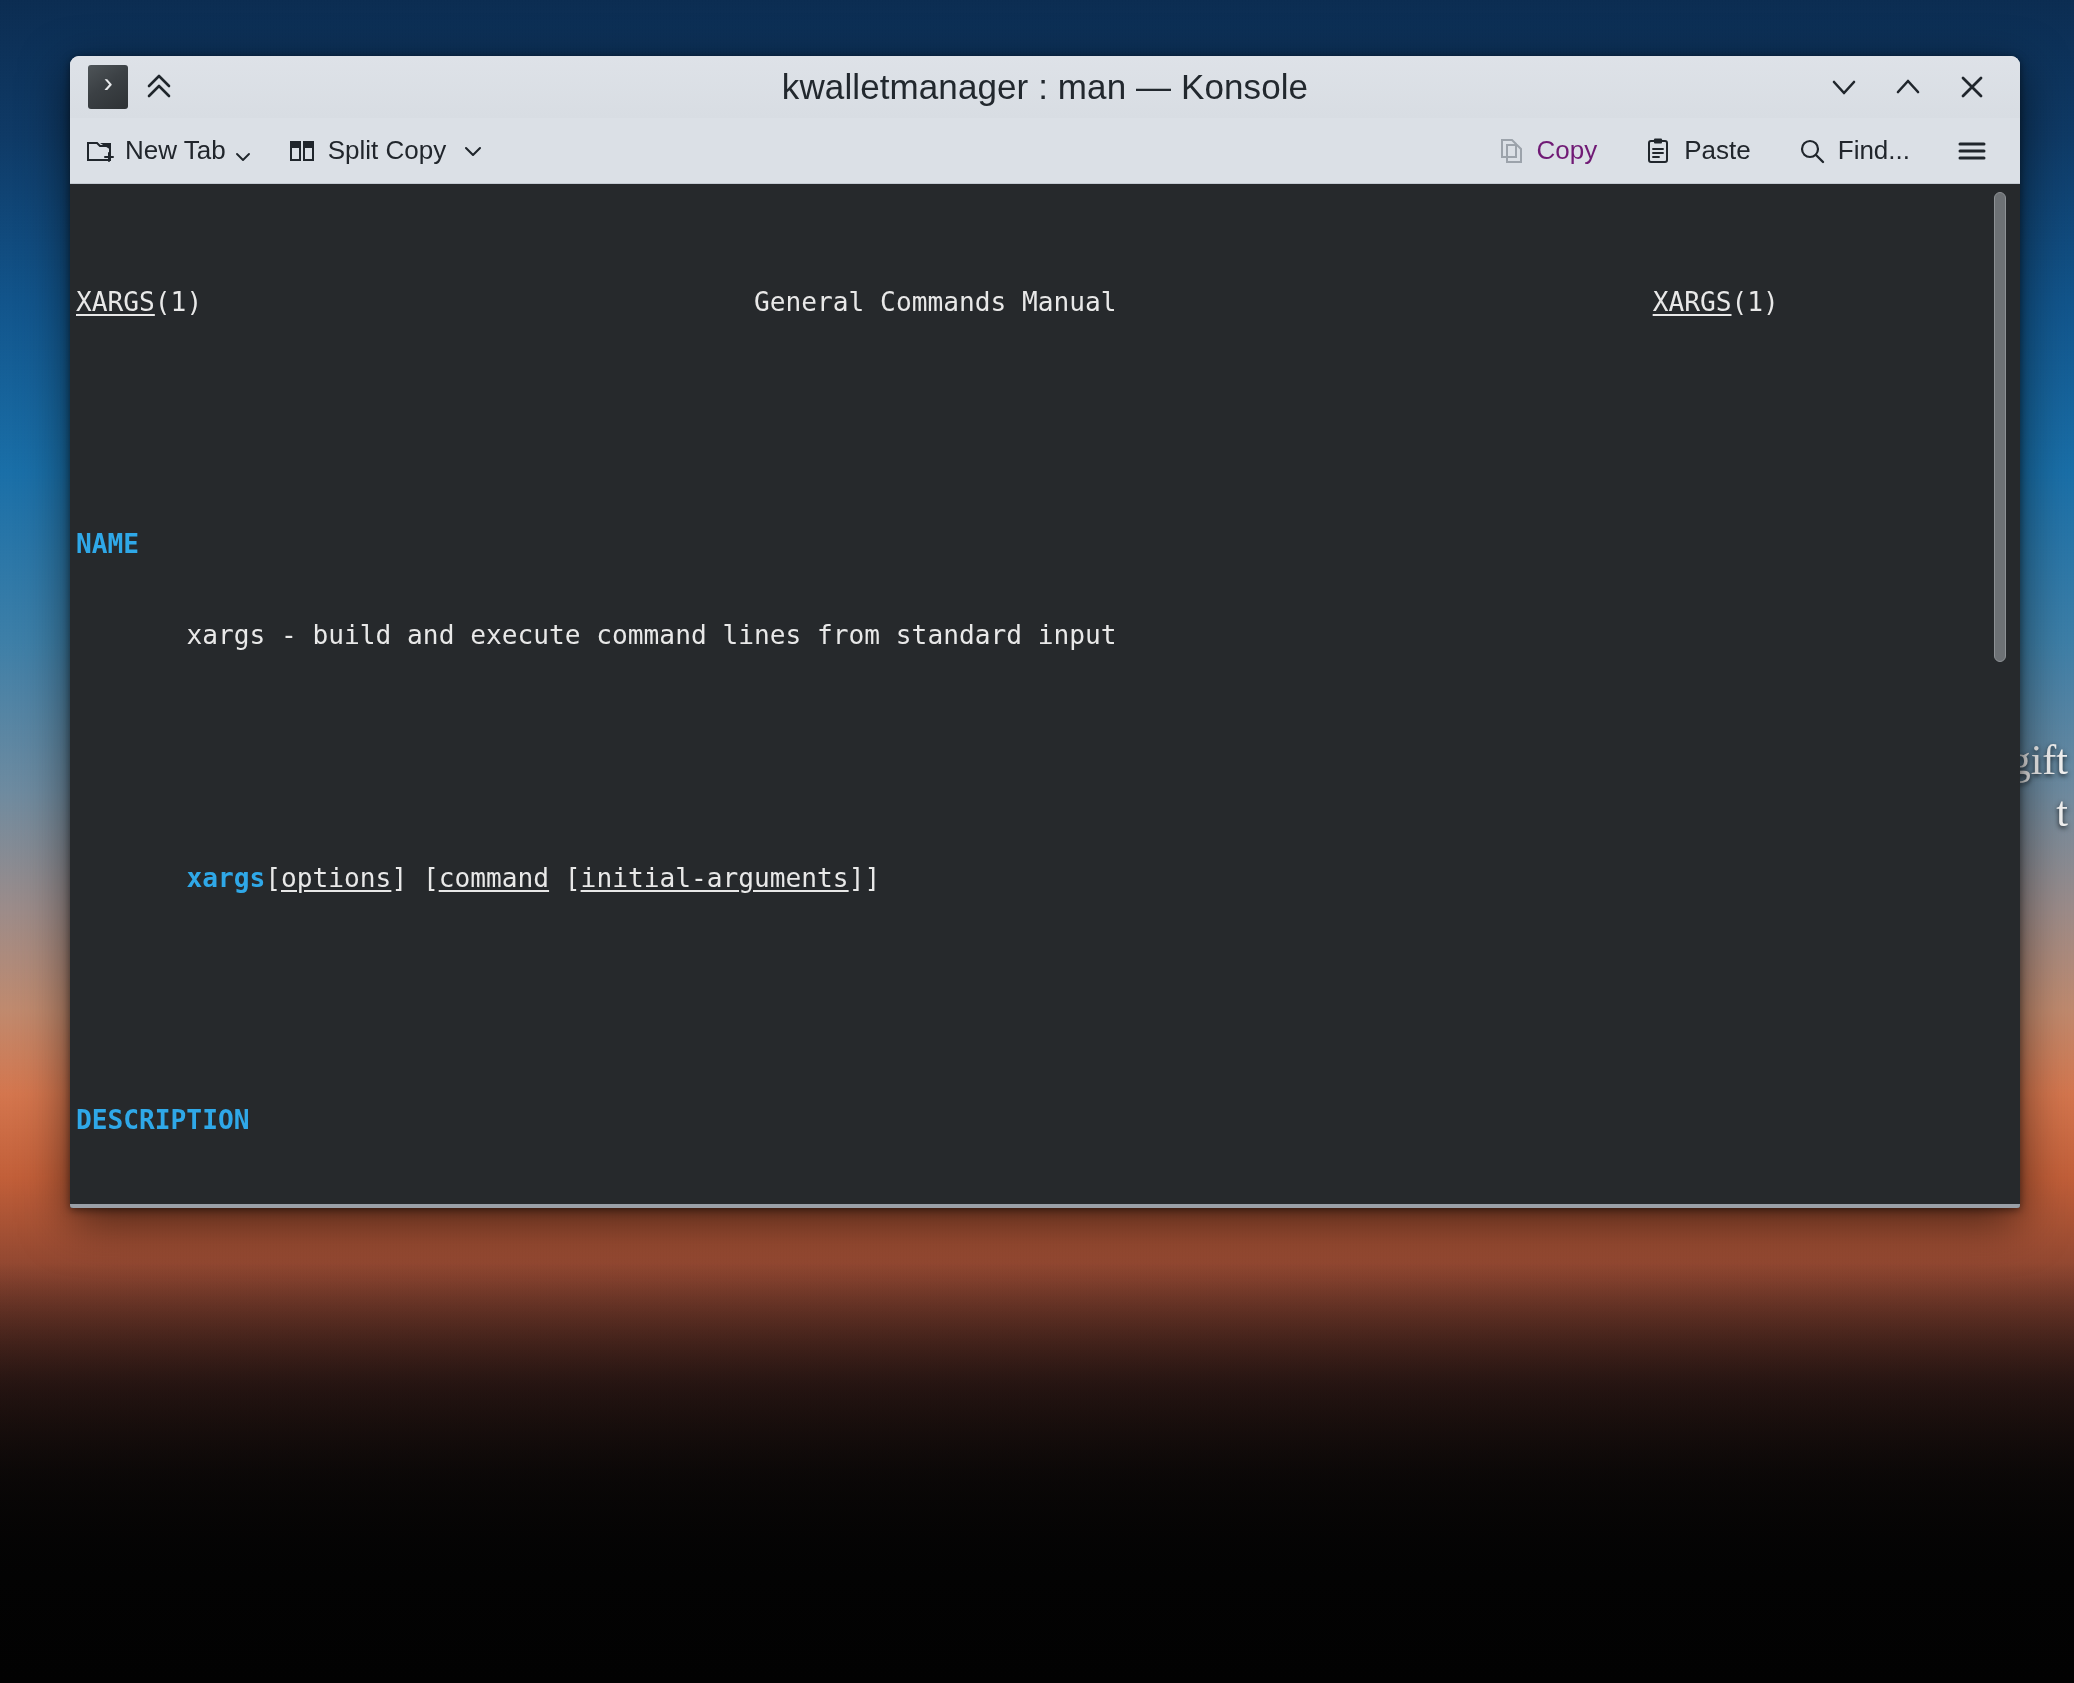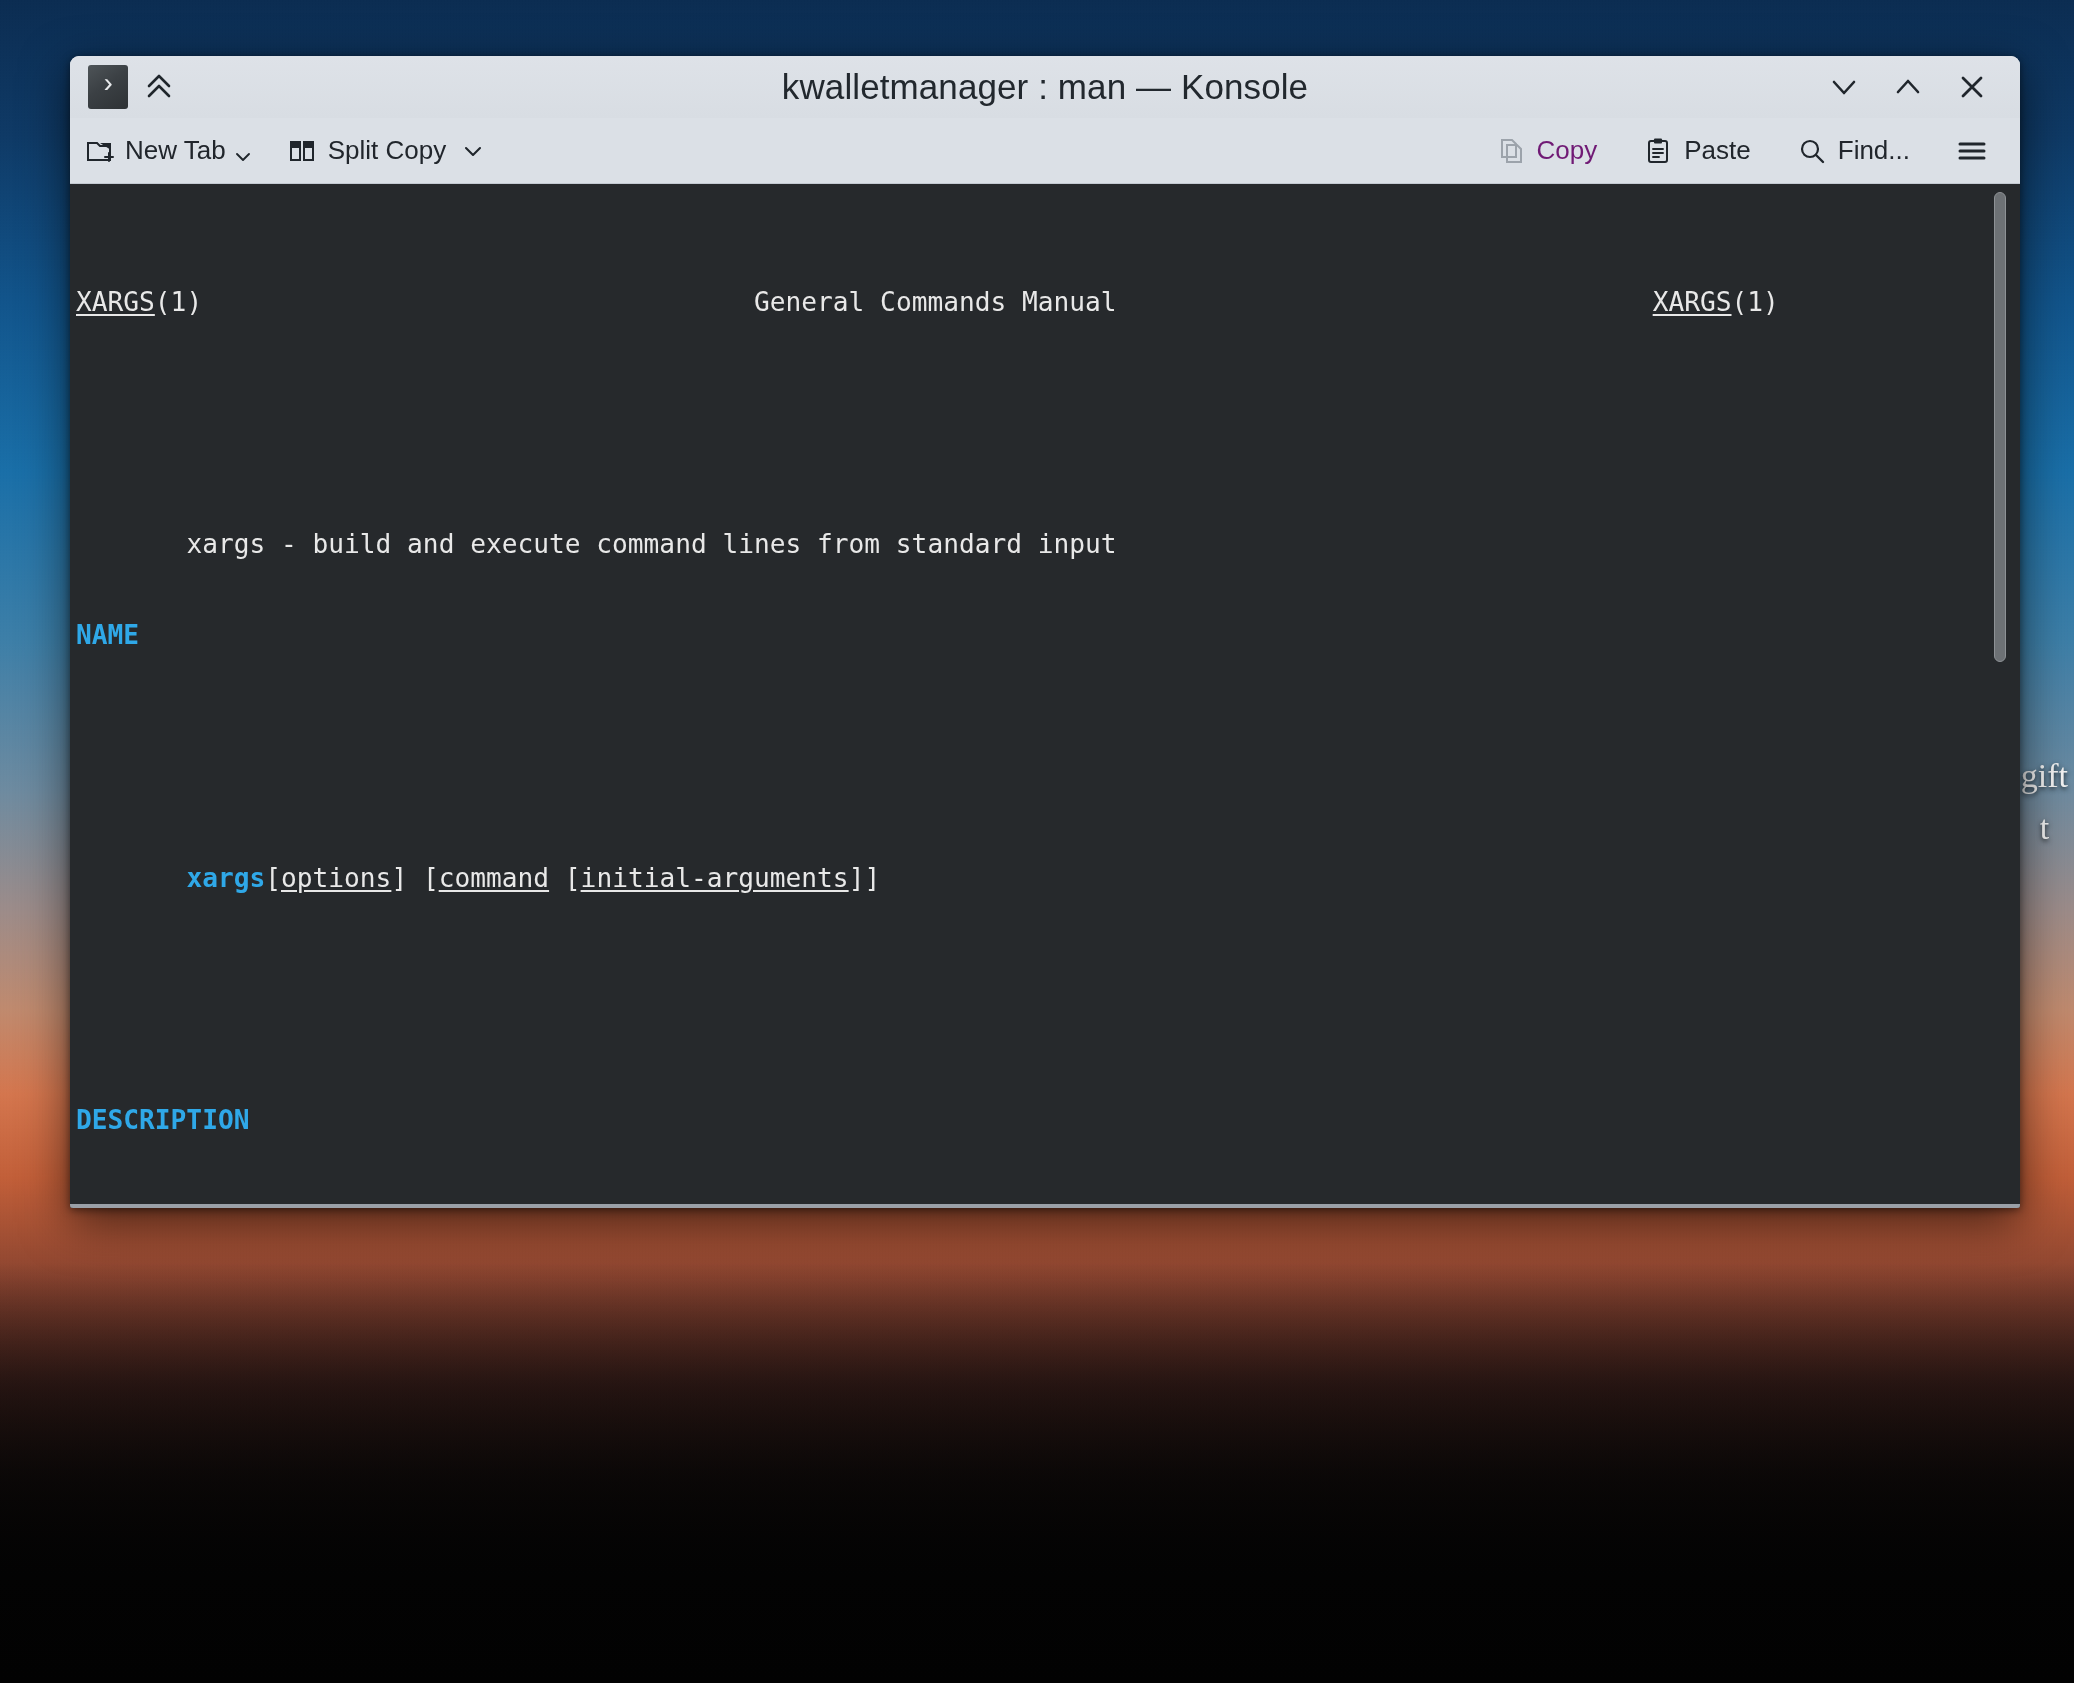--- a/index.html
+++ b/index.html
@@ -48,28 +48,28 @@
   }
   #desktop-hills {
     position: absolute;
     left: 0; right: 0; bottom: 0;
     height: 420px;
     background: linear-gradient(to bottom, rgba(10,8,8,0) 0%, rgba(8,6,6,0.55) 30%, rgba(3,3,3,0.97) 72%, #020202 100%);
   }
   #desktop-text {
     position: absolute;
     right: 6px;
-    top: 750px;
+    top: 734px;
     color: #f2f2f2;
-    font-size: 34px;
+    font-size: 42px;
     line-height: 52px;
     text-shadow: 0 2px 5px rgba(0,0,0,0.75);
     font-family: "Liberation Serif", serif;
     white-space: nowrap;
-    text-align: center;
+    text-align: right;
   }
 
   
   #window {
     position: absolute;
     left: 70px;
     top: 56px;
     width: 1950px;
     height: 1152px;
     border-radius: 9px 9px 3px 3px;
@@ -352,22 +352,22 @@
 
   <div id="terminal">
     <div id="term-accent"></div>
 
     <div id="term-inner">
 
       <div class="ln"><span class="ul">XARGS</span><span>(1)</span>                                   <span>General Commands Manual</span>                                  <span class="ul">XARGS</span><span>(1)</span></div>
 
       <div class="ln"> </div>
 
+      <div class="ln"><span class="hdr">NAME</span></div>
       <div class="ln">       <span>xargs - build and execute command lines from standard input</span></div>
-      <div class="ln"><span class="hdr">NAME</span></div>
 
       <div class="ln"> </div>
 
       <div class="ln">       <span class="cy">xargs</span><span>[</span><span class="ul">options</span><span>] [</span><span class="ul">command</span><span> [</span><span class="ul">initial-arguments</span><span>]]</span></div>
 
       <div class="ln"> </div>
 
       <div class="ln"><span class="hdr">DESCRIPTION</span></div>
 
       

